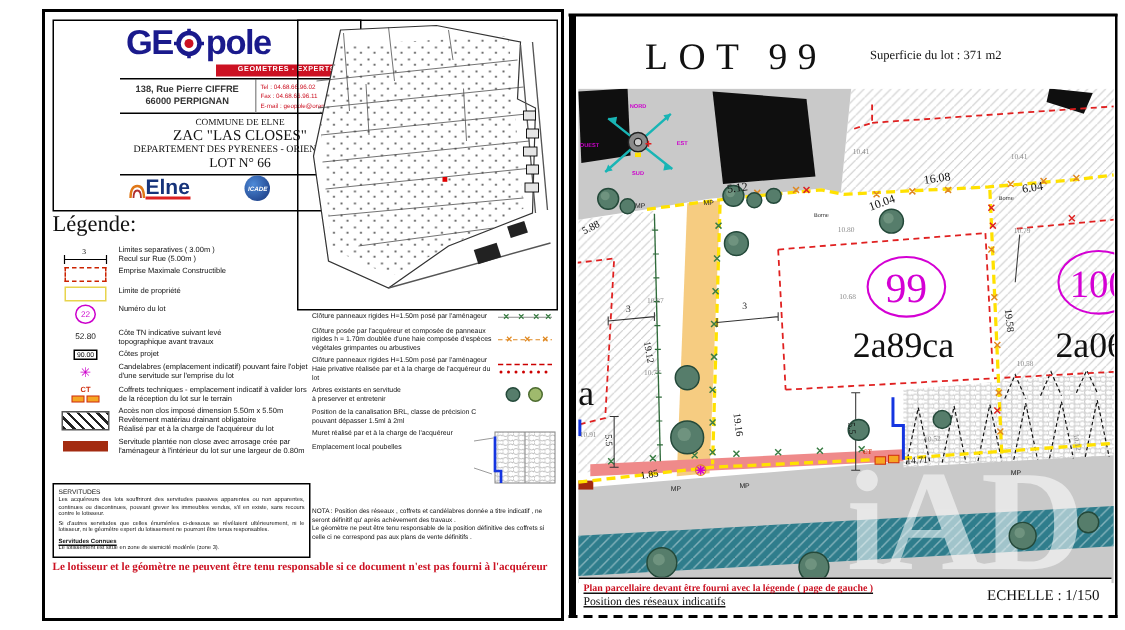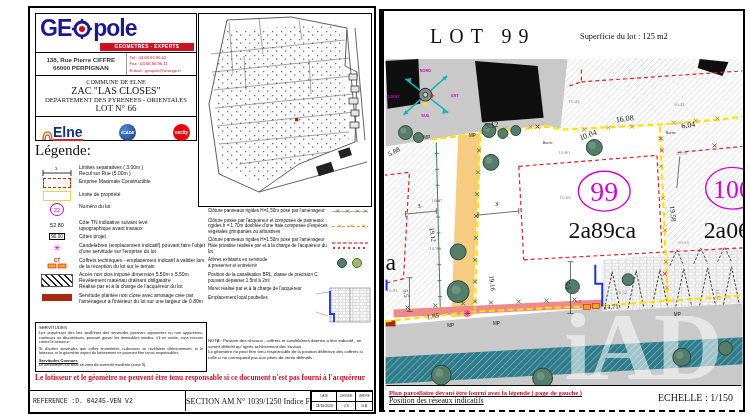--- a/index.html
+++ b/index.html
@@ -6,36 +6,36 @@
   body{width:750px;height:420px;background:#ffffff;position:relative;overflow:hidden;
        font-family:"Liberation Sans",sans-serif;color:#111;}
   .page{position:absolute;background:#fff;box-sizing:border-box;border:2.5px solid #000;}
   #pageL{left:28px;top:6px;width:348px;height:408px;}
   #pageR{left:379px;top:9px;width:366px;height:403px;border-left-width:5px;border-bottom-style:dashed;}
   .abs{position:absolute;}
   .serif{font-family:"Liberation Serif",serif;}
   .pre{white-space:pre-line;}
 
   
-  #headerBox{left:5px;top:5px;width:160px;height:126px;border:1.5px solid #000;}
+  #headerBox{left:5px;top:5px;width:160px;height:126px;border:1.5px solid #000;padding-left:44px;}
   #logoRow{position:relative;height:38px;border-bottom:1px solid #000;}
   .geo-logo{position:absolute;left:4px;top:1px;display:flex;align-items:center;}
   .geo-logo .big{font-size:23px;font-weight:bold;color:#1a1a8c;letter-spacing:-1px;}
   .target{width:20px;height:20px;margin:0 1px;}
   #tagbar{position:absolute;right:2px;bottom:1px;width:94px;height:8px;background:#cc1122;color:#fff;
           font-size:4.8px;font-weight:bold;text-align:center;line-height:8px;letter-spacing:.4px;}
   #addrRow{display:flex;height:22px;border-bottom:1px solid #000;}
   #addrL{width:56%;font-size:6.2px;font-weight:bold;color:#333;text-align:center;padding-top:3px;line-height:1.35;}
   #addrR{flex:1;border-left:1px solid #999;color:#cc1122;font-size:4.2px;line-height:1.5;padding:2px 0 0 3px;}
   #titleRow{height:38px;border-bottom:1px solid #000;text-align:center;padding-top:2px;}
   #titleRow .t1{font-size:6.2px;}
   #titleRow .t2{font-size:10px;}
   #titleRow .t3{font-size:6.6px;}
   #titleRow .t4{font-size:9px;}
-  #logosRow{height:24px;display:flex;align-items:flex-end;justify-content:space-between;padding:0 6px;}
+  #logosRow{height:24px;display:flex;align-items:flex-start;justify-content:space-between;padding:0 6px;}
   .elne-wrap{display:flex;align-items:flex-end;}
   .elne-txt{font-size:14px;font-weight:bold;color:#16337a;border-bottom:2.5px solid #d22;line-height:1;}
   .badge{width:17px;height:17px;border-radius:50%;color:#fff;display:flex;align-items:center;justify-content:center;}
   .icade{background:radial-gradient(circle at 35% 35%, #4d8ad8, #16337a);font-size:4.2px;font-style:italic;font-weight:bold;}
   .nexity{background:#e30613;font-size:4.6px;font-weight:bold;}
 
   
   #mapBox{left:168px;top:5px;width:172px;height:192px;border:1.5px solid #000;overflow:hidden;}
 
   
@@ -75,21 +75,21 @@
   #footL{left:0;top:382px;width:343px;height:20px;border-top:1.5px solid #000;display:flex;}
   #footL .c1{width:152px;border-right:1.5px solid #000;font-family:"Liberation Mono",monospace;
              font-size:6.4px;display:flex;align-items:center;padding-left:3px;}
   #footL .c2{flex:1;border-right:1.5px solid #000;font-family:"Liberation Serif",serif;font-size:8px;
              display:flex;align-items:center;justify-content:center;}
   #footL table{border-collapse:collapse;width:62px;height:100%;}
   #footL td{border:.5px solid #000;text-align:center;font-size:3.4px;padding:0;}
   #footL tr.hd td{font-size:2.8px;color:#333;}
 
   
-  #lotTitle{left:46px;top:14px;font-size:20px;letter-spacing:7px;font-family:"Liberation Serif",serif;}
+  #lotTitle{left:46px;top:14px;font-size:25px;letter-spacing:7px;font-family:"Liberation Serif",serif;}
   #supBlock{left:196px;top:20px;font-family:"Liberation Serif",serif;font-size:8.4px;line-height:1.5;}
   #planWrap{left:1px;top:48px;width:358px;height:330px;overflow:hidden;}
   #footR{left:2px;bottom:2px;width:355px;height:22px;border-top:1.2px solid #000;display:flex;align-items:center;background:#fff;}
   #footR .fl{flex:1;padding-left:3px;text-decoration:underline;}
   #footR .l1{color:#cc1122;font-family:"Liberation Serif",serif;font-weight:bold;font-size:6.6px;}
   #footR .l2{font-family:"Liberation Serif",serif;font-size:7.8px;}
   #footR .scale{font-family:"Liberation Serif",serif;font-size:10px;padding-right:8px;}
 
   svg text{font-family:"Liberation Serif",serif;}
   .mg{fill:#8a8a8a;font-size:5px;}
@@ -335,44 +335,26 @@
     <p>Les acquéreurs des lots souffriront des servitudes passives apparentes ou non apparentes, continues ou discontinues, pouvant grever les immeubles vendus, s'il en existe, sans recours contre le lotisseur.</p>
     <p>Si d'autres servitudes que celles énumérées ci-dessous se révélaient ultérieurement, ni le lotisseur, ni le géomètre expert du lotissement ne pourront être tenus responsables.</p>
     <div class="known">Servitudes Connues</div>
     <p>Le lotissement est situé en zone de sismicité modérée (zone 3).</p>
   </div>
 
   <div id="warn" class="abs">
     <div>Le lotisseur et le géomètre ne peuvent être tenu responsable si ce document n'est pas fourni à l'acquéreur</div>
   </div>
 
-  <div id="footL" class="abs">
-    <div class="c1">REFERENCE :D. 04245-VEN V2</div>
-    <div class="c2">SECTION AM  N° 1039/1250  Indice F</div>
-    <table>
-      <tbody>
-          <tr class="hd">
-        <td>DATE</td>
-        <td>DESSINE</td>
-        <td>VERIFIE</td>
-      </tr>
-      <tr>
-        <td>24/10/2023</td>
-        <td>J.S</td>
-        <td>G.B</td>
-      </tr>
-    </tbody>
-      </table>
-  </div>
 </div>
 
 <div id="pageR" class="page">
   <div id="lotTitle" class="abs">LOT 99</div>
   <div id="supBlock" class="abs">
-    <div>Superficie  du lot : 125 m2</div>
+    <div>Superficie  du lot : 371 m2</div>
   </div>
 
   <div id="planWrap" class="abs">
   <svg width="358" height="330" viewBox="0 0 359 332">
     <defs>
       <pattern id="hA" width="6" height="6" patternUnits="userSpaceOnUse">
         <rect width="6" height="6" fill="#ffffff"></rect>
         <path d="M-1,7 L7,-1" stroke="#cfcfcf" stroke-width=".8"></path>
       </pattern>
       <pattern id="honey" width="7" height="6" patternUnits="userSpaceOnUse">

